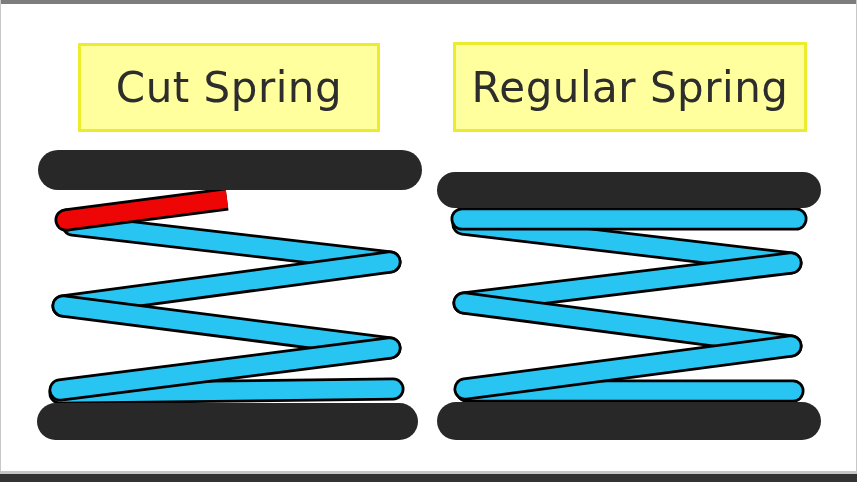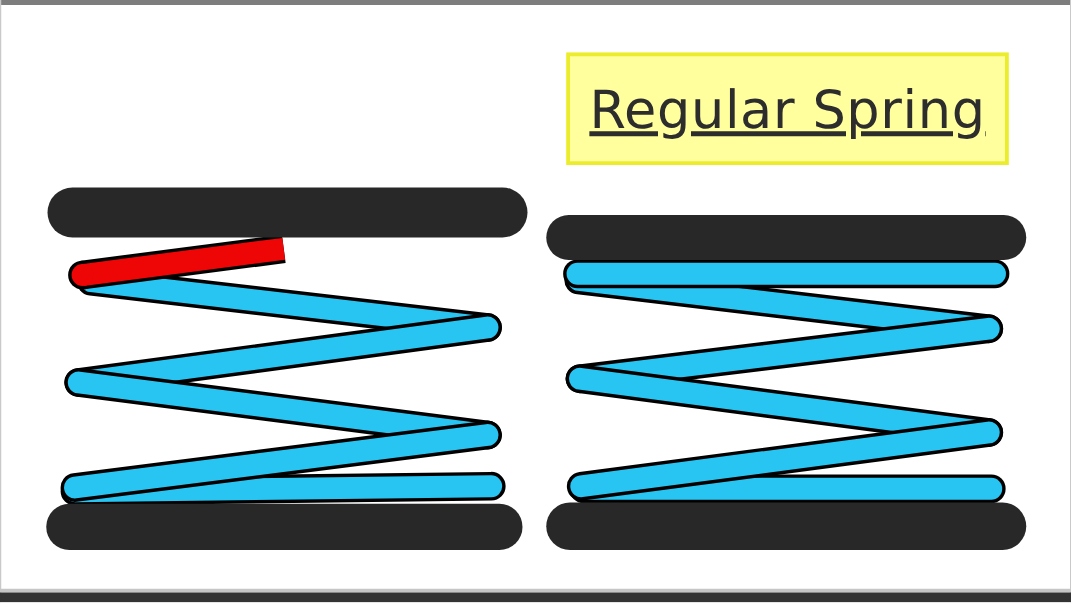--- a/index.html
+++ b/index.html
@@ -27,21 +27,21 @@
   .label-box{
     position:absolute;
     display:flex;align-items:center;justify-content:center;
     box-sizing:border-box;
     border:3px solid #ECEC2E;
     font-size:42px;
     letter-spacing:0.5px;
     white-space:nowrap;
   }
   .label-box.left-label{left:78px;top:43px;width:302px;height:89px;}
-  .label-box.right-label{left:453px;top:42px;width:354px;height:90px;text-decoration:underline;}
+  .label-box.right-label{left:453px;top:42px;width:354px;height:90px;}
   .diagram-svg{position:absolute;left:0;top:0;}
 </style>
 </head>
 <body>
 
 <div class="stage">
 
   <div class="top-bar" style="background: rgb(125, 125, 125);"></div>
   <div class="side-border left"></div>
   <div class="side-border right"></div>
@@ -76,20 +76,23 @@
         <line x1="467" y1="391" x2="793" y2="391" stroke="#29C5F2" stroke-width="17.5" stroke-linecap="round"></line>
         <line x1="791" y1="346" x2="465" y2="389" stroke="#000000" stroke-width="23" stroke-linecap="round"></line>
         <line x1="791" y1="346" x2="465" y2="389" stroke="#29C5F2" stroke-width="17.5" stroke-linecap="round"></line>
         <line x1="462" y1="219" x2="796" y2="219" stroke="#000000" stroke-width="23" stroke-linecap="round"></line>
         <line x1="462" y1="219" x2="796" y2="219" stroke="#29C5F2" stroke-width="17.5" stroke-linecap="round"></line>
         <rect x="437" y="172" width="384" height="36" rx="18" ry="18" fill="#282828"></rect>
         <rect x="437" y="402" width="384" height="38" rx="19" ry="19" fill="#282828"></rect>
       </g>
     </svg>
 
+  <div class="label-box left-label" style="background: rgb(255, 255, 158); border-color: rgb(236, 236, 46); color: rgb(45, 45, 45);">
+    <span>Cut Spring</span>
+  </div>
   <div class="label-box right-label" style="background: rgb(255, 255, 158); border-color: rgb(236, 236, 46); color: rgb(45, 45, 45);">
     <span>Regular Spring</span>
   </div>
 
   <div class="bottom-line" style="background: rgb(198, 198, 198);"></div>
   <div class="bottom-bar" style="background: rgb(51, 51, 51);"></div>
 
 </div>
 
 </body></html>

